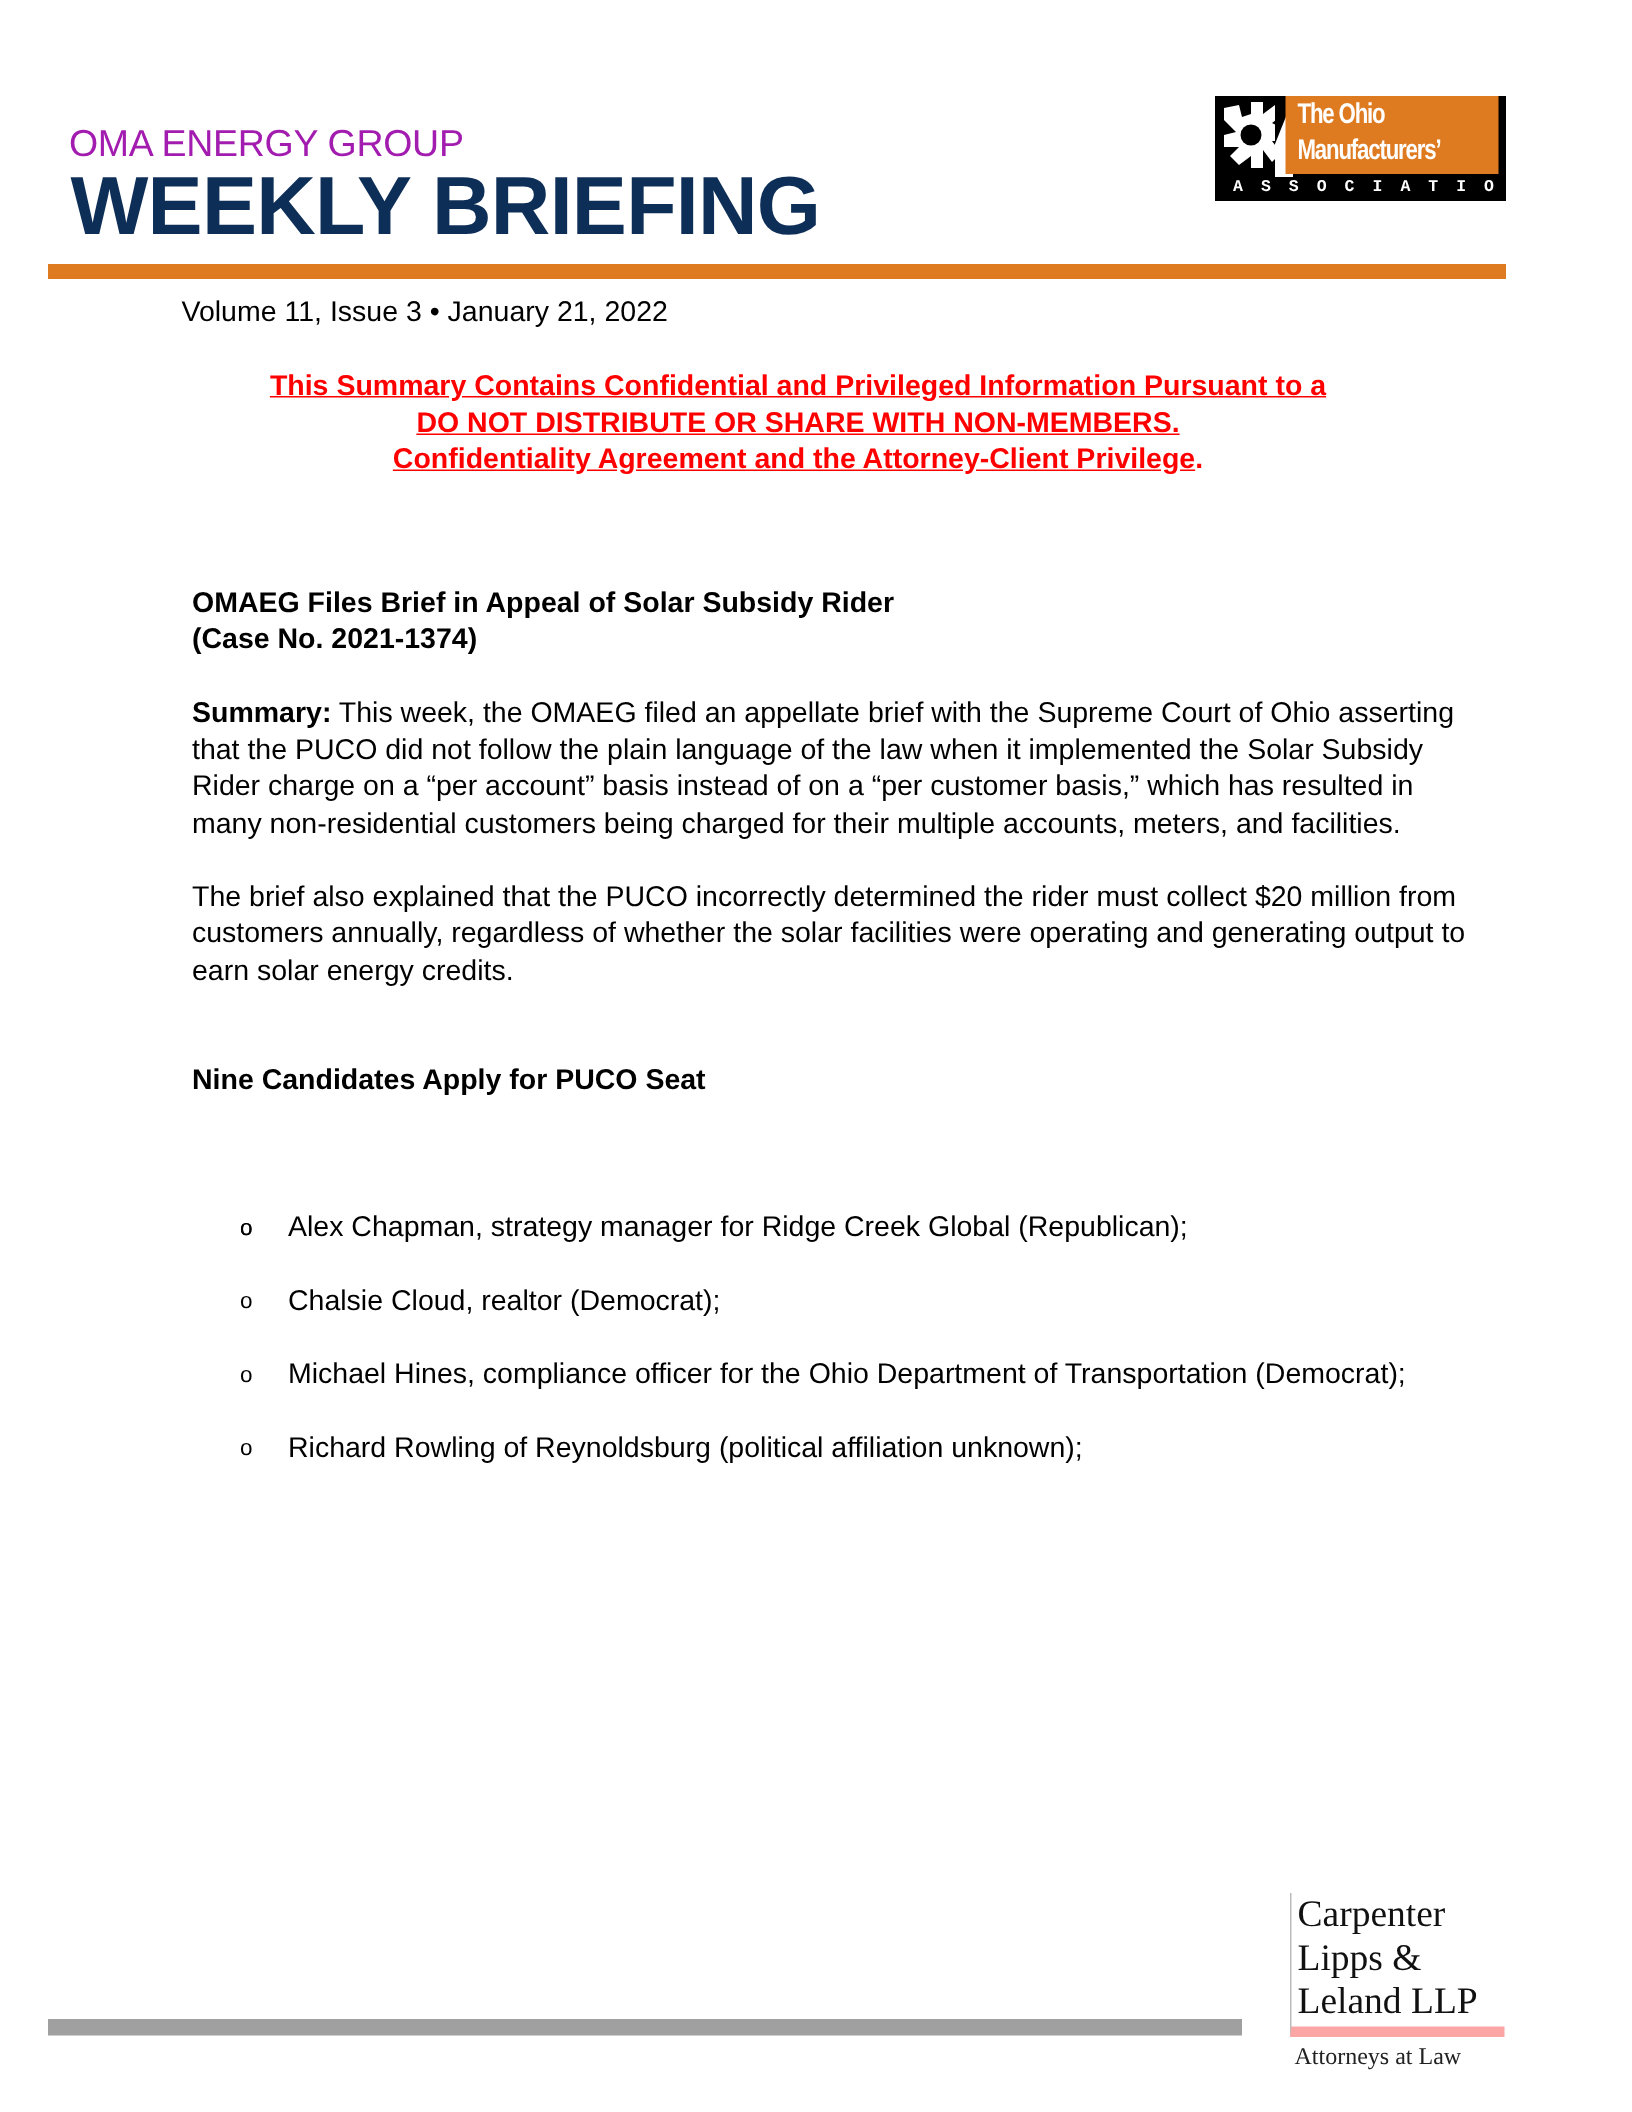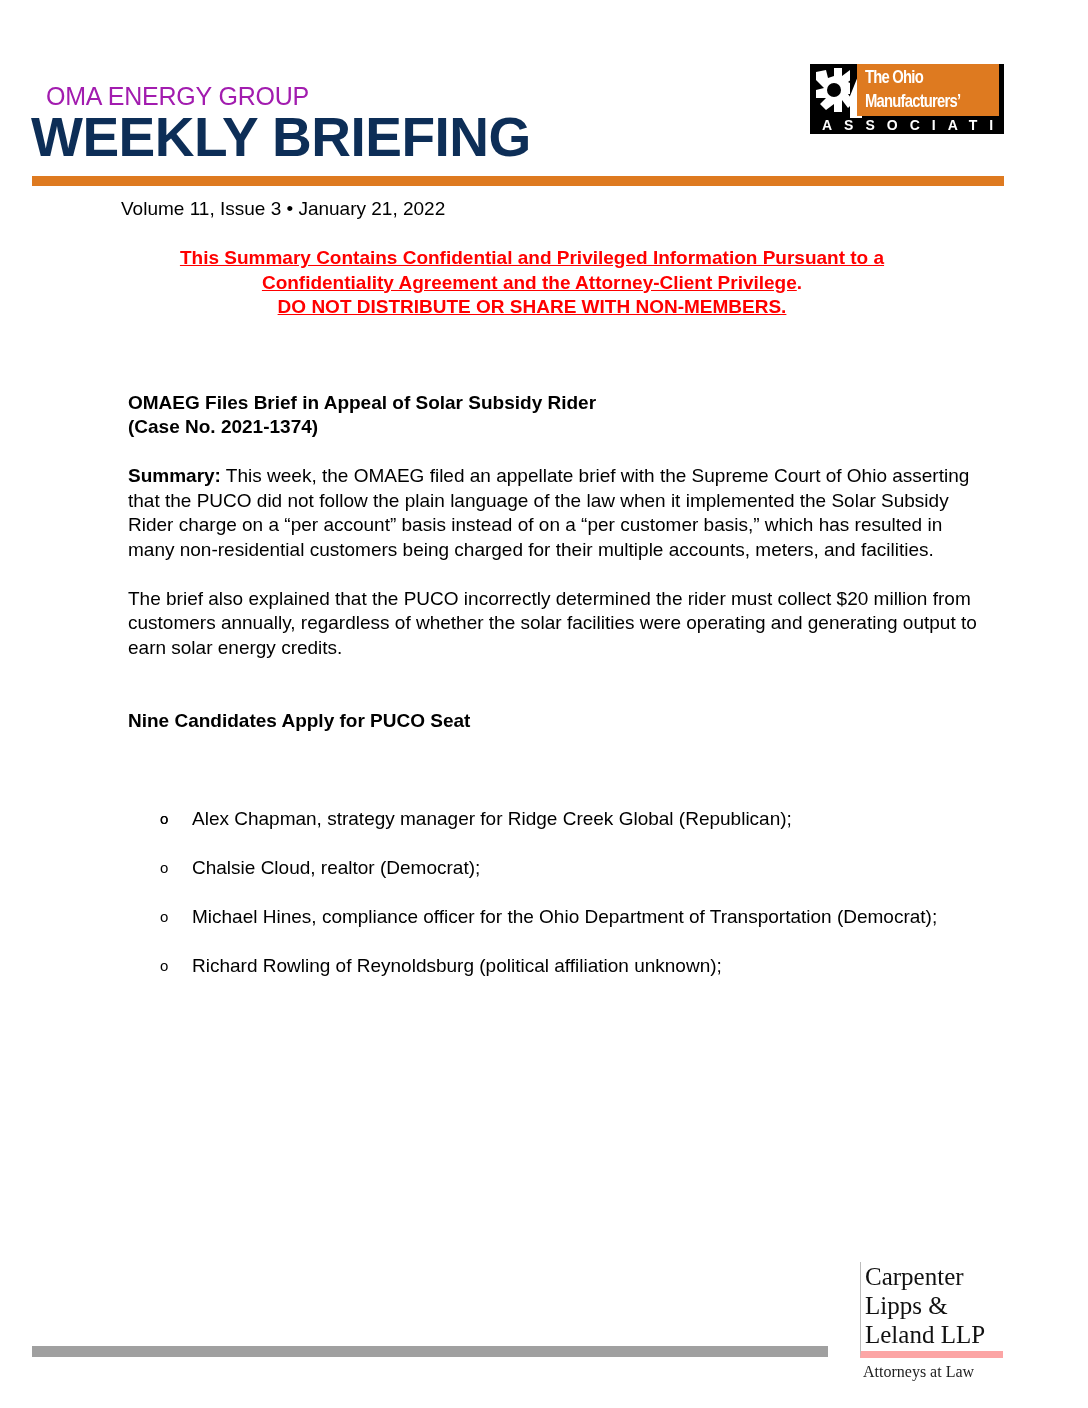--- a/index.html
+++ b/index.html
@@ -2,29 +2,29 @@
 <html><head>
 <meta charset="utf-8">
 <style>
   html, body { margin: 0; padding: 0; background: #ffffff; }
   body { width: 1088px; height: 1408px; position: relative; overflow: hidden;
          font-family: "Liberation Sans", sans-serif; color: #000; }
   .abs { position: absolute; }
 
   
   .masthead-sub { left: 46px; top: 82px; font-size: 25px; color: #a21caf; letter-spacing: -0.2px; white-space: nowrap; }
-  .masthead-title { left: 31px; top: 110px; font-size: 55px; font-weight: bold; color: #0d2e57; letter-spacing: -0.5px; white-space: nowrap; line-height: 1; }
+  .masthead-title { left: 47px; top: 110px; font-size: 55px; font-weight: bold; color: #0d2e57; letter-spacing: -0.5px; white-space: nowrap; line-height: 1; }
   .orange-rule { left: 32px; top: 176px; width: 972px; height: 10px; background: #de7a20; }
 
   
   .oma-logo { left: 810px; top: 64px; width: 194px; height: 70px; background: #000; }
   .oma-logo .gear { position: absolute; left: 2px; top: 2px; width: 50px; height: 52px; }
   .oma-logo .orange-box { position: absolute; left: 47px; top: 0; width: 142px; height: 52px; background: #de7a20; }
   .oma-logo .name { position: absolute; left: 8px; top: 1px; color: #fff; font-weight: bold; font-size: 19px; line-height: 24px; letter-spacing: -1px; transform: scaleX(0.78); transform-origin: left top; white-space: nowrap; }
-  .oma-logo .assoc { position: absolute; left: 0; top: 53px; width: 194px; height: 17px; color: #fff; font-weight: bold; font-size: 14px; letter-spacing: 12px; text-align: center; line-height: 17px; text-indent: 12px; }
+  .oma-logo .assoc { position: absolute; left: 0; top: 53px; width: 194px; height: 17px; color: #fff; font-weight: bold; font-size: 11px; letter-spacing: 12px; text-align: center; line-height: 17px; text-indent: 12px; font-family: Liberation Mono, monospace; }
 
   .volume { left: 121px; top: 198px; font-size: 19px; white-space: nowrap; }
 
   .warning { left: 0; width: 1064px; top: 246px; text-align: center; color: #ff0000; font-weight: bold;
              font-size: 19px; line-height: 24.5px; }
   .warning span.u { text-decoration: underline; }
 
   .content { left: 128px; top: 366px; width: 850px; font-size: 19px; line-height: 24.5px; }
   .section-head { font-weight: bold; text-decoration: underline; margin: 0; }
   .article-title { font-weight: bold; margin: 0; }
@@ -65,22 +65,22 @@
   </div>
   <div class="assoc">ASSOCIATION</div>
 </div>
 
 <div class="abs orange-rule"></div>
 
 <div class="abs volume">Volume 11, Issue 3 • January 21, 2022</div>
 
 <div class="abs warning">
   <div><span class="u">This Summary Contains Confidential and Privileged Information Pursuant to a</span></div>
+  <div><span class="u">DO NOT DISTRIBUTE OR SHARE WITH NON-MEMBERS.</span></div>
   <div><span class="u">Confidentiality Agreement and the Attorney-Client Privilege</span><span>.</span></div>
-  <div><span class="u">DO NOT DISTRIBUTE OR SHARE WITH NON-MEMBERS.</span></div>
 </div>
 
 <div class="abs content">
   <div class="gap1"></div>
 
   <div>
     <p class="article-title">OMAEG Files Brief in Appeal of Solar Subsidy Rider</p>
     <p class="article-title">(Case No. 2021-1374)</p>
     <div class="gap1"></div>
     <p><b>Summary:</b><span> This week, the OMAEG filed an appellate brief with the Supreme Court of Ohio asserting that the PUCO did not follow the plain language of the law when it implemented the Solar Subsidy Rider charge on a “per account” basis instead of on a “per customer basis,” which has resulted in many non-residential customers being charged for their multiple accounts, meters, and facilities.</span></p>

